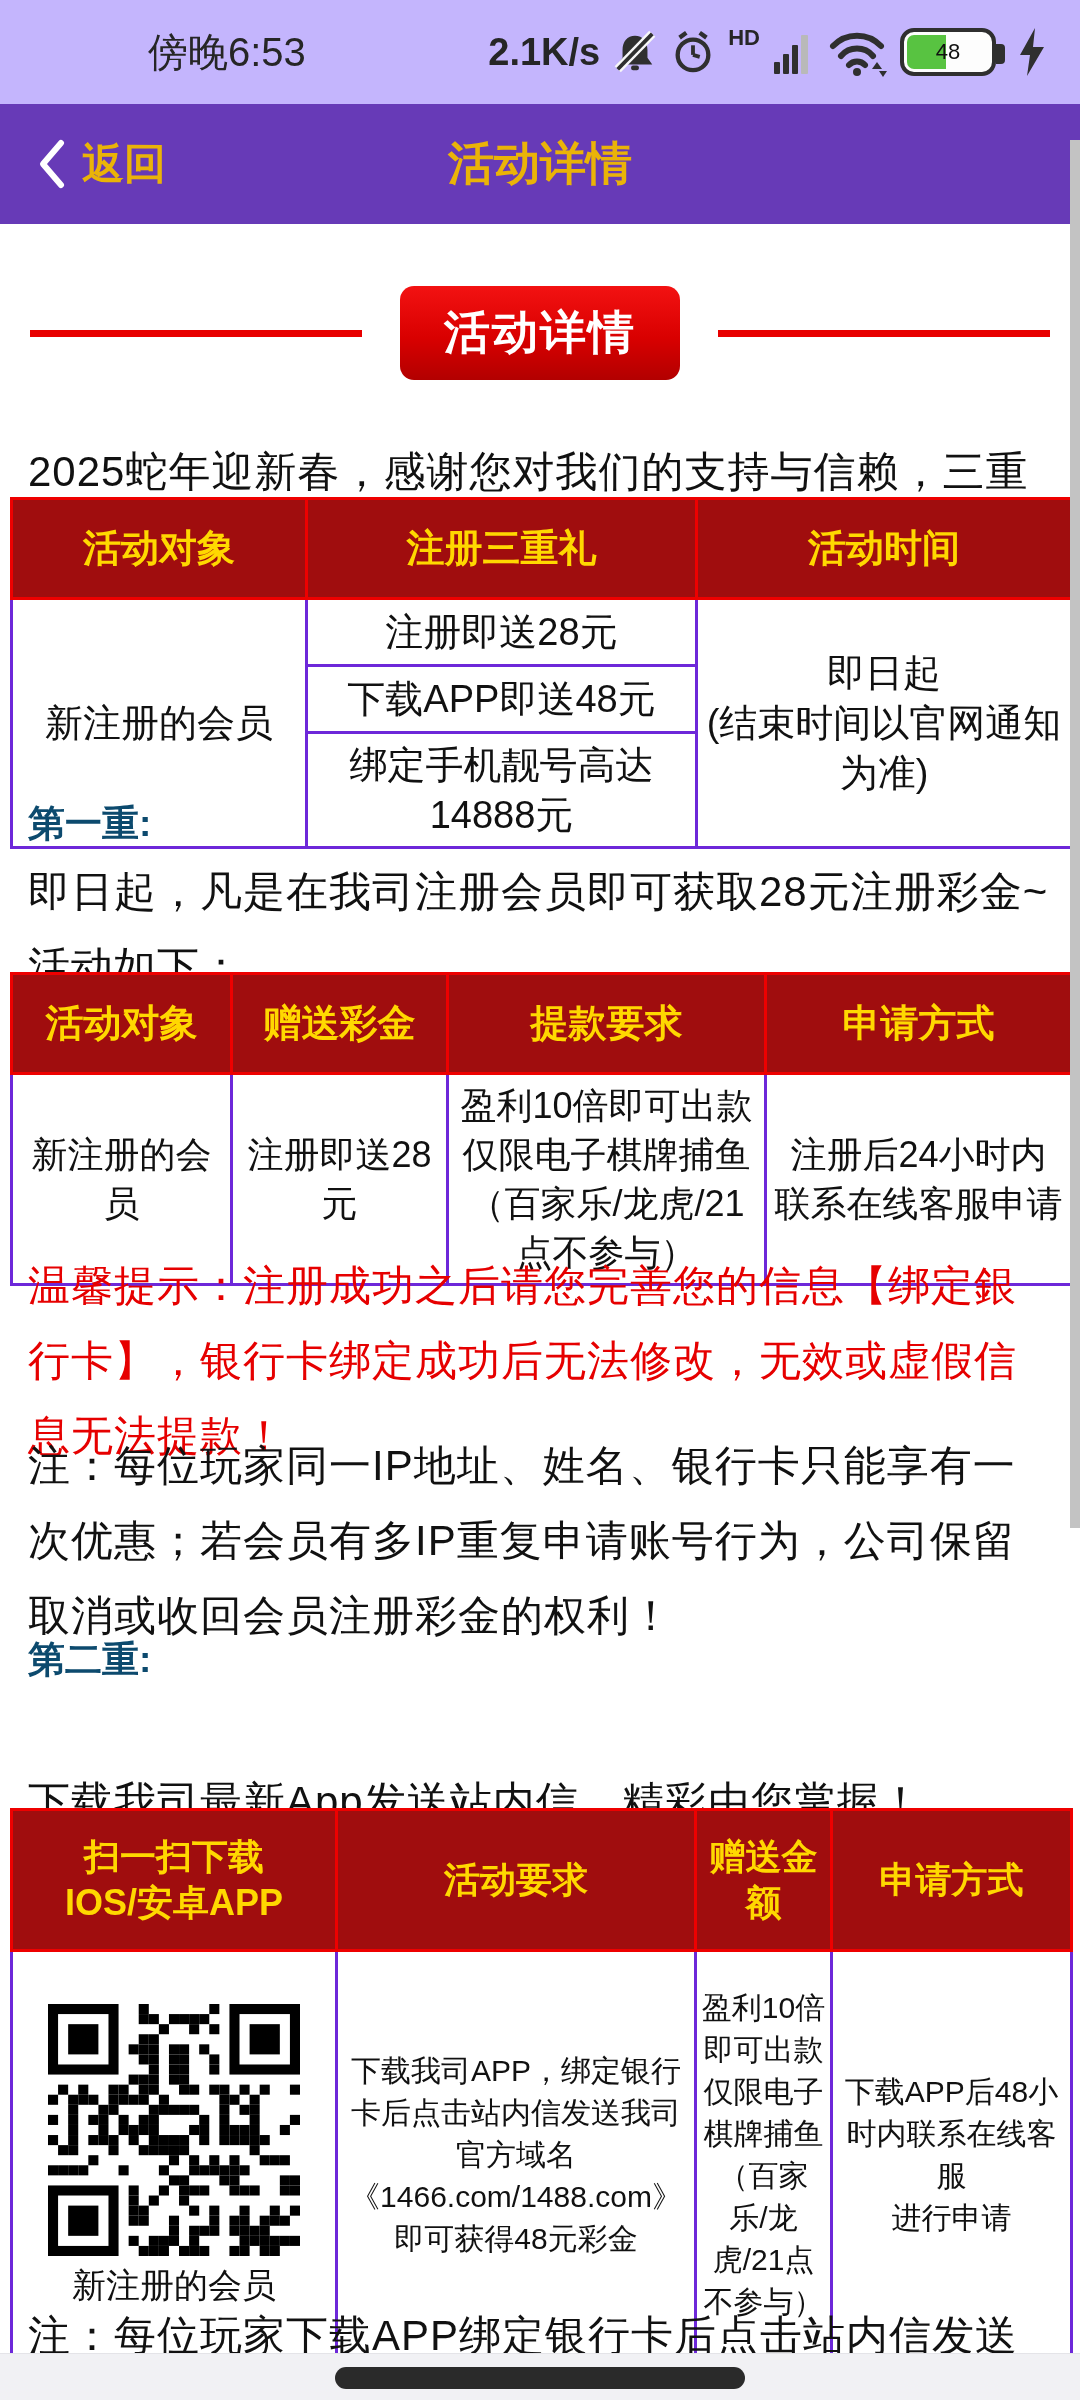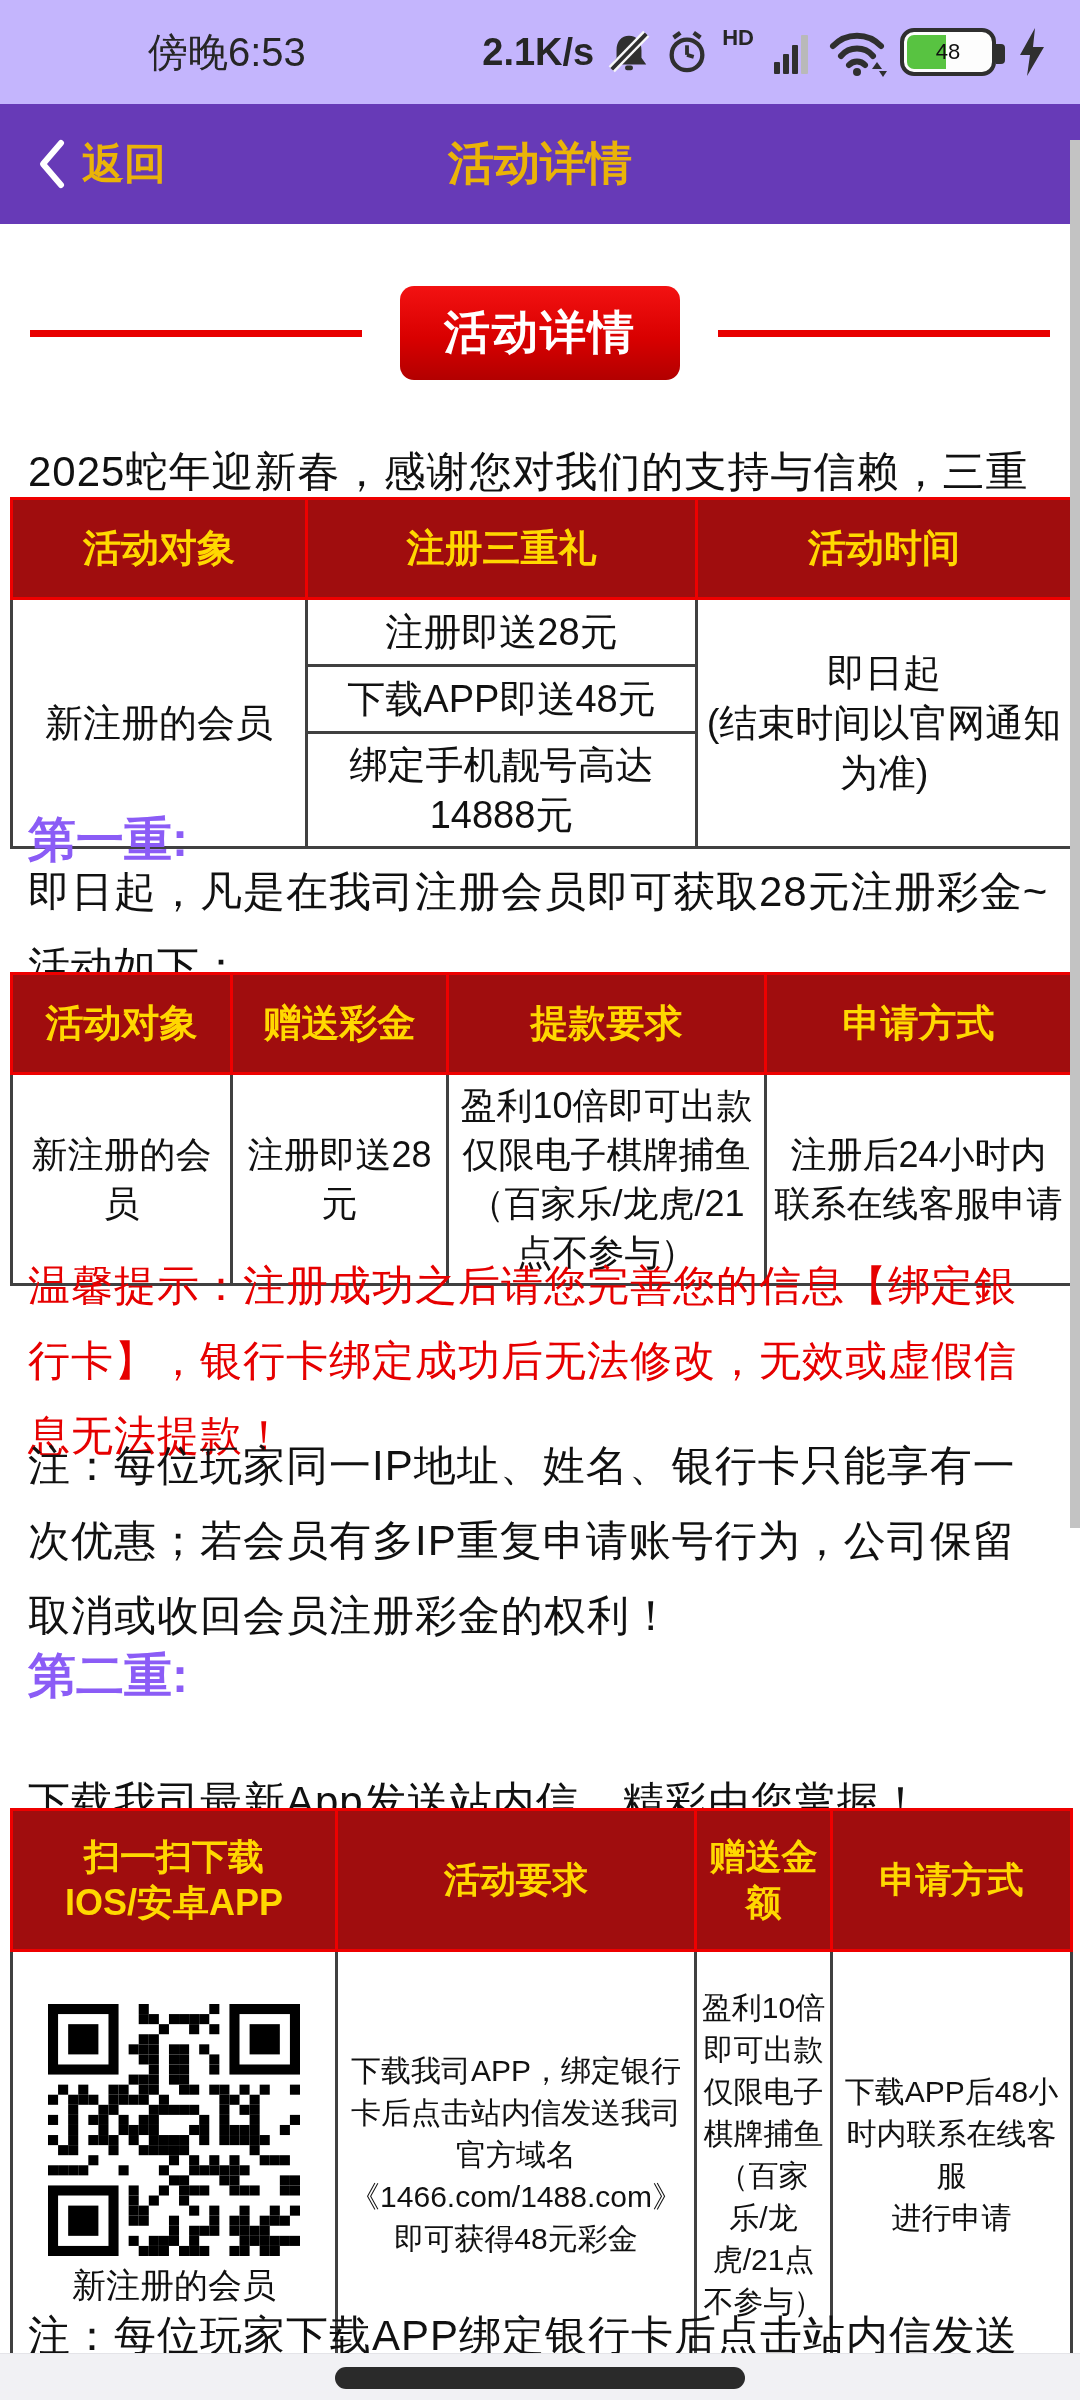--- a/index.html
+++ b/index.html
@@ -7,47 +7,47 @@
     width:1080px;height:2400px;overflow:hidden;position:relative;
     background:#ffffff;font-family:"Liberation Sans","DejaVu Sans",sans-serif;color:#111;
   }
   
   .status-bar{position:absolute;top:0;left:0;width:1080px;height:104px;background:#c4b5fd;
     display:flex;align-items:center;box-sizing:border-box;padding:0 34px 0 148px;
     font-size:40px;font-weight:500;color:#262626}
   .sb-right{margin-left:auto;display:flex;align-items:center;gap:12px}
   .sb-speed{font-size:38px;font-weight:600}
   .sb-ico{display:inline-flex;align-items:center;justify-content:center}
-  .sb-signal{display:flex;align-items:flex-start;gap:20px}
+  .sb-signal{display:flex;align-items:flex-start;gap:14px}
   .hd-label{font-size:22px;font-weight:700;line-height:20px}
   .battery{position:relative;width:96px;height:48px;border:4px solid #2f2f2f;border-radius:14px;
     box-sizing:border-box;background:#fdfdfd;margin-right:10px}
   .battery-fill{position:absolute;left:3px;top:3px;bottom:3px;width:44%;background:#58c341;border-radius:7px 0 0 7px}
   .battery-num{position:absolute;inset:0;display:flex;align-items:center;justify-content:center;
     font-size:22px;font-weight:400;color:#111}
   .battery-nub{position:absolute;right:-13px;top:12px;width:9px;height:20px;background:#2f2f2f;border-radius:0 4px 4px 0}
   
   .nav-bar{position:absolute;top:104px;left:0;width:1080px;height:120px;background:#673ab7;color:#eab308}
   .back-btn{position:absolute;left:36px;top:0;height:120px;display:flex;align-items:center;gap:16px;
     font-size:42px;font-weight:600;cursor:pointer}
   .nav-title{position:absolute;left:0;right:0;top:0;height:120px;display:flex;align-items:center;
     justify-content:center;font-size:46px;font-weight:700}
   
   .badge-row{position:absolute;top:280px;left:30px;width:1020px;height:106px;display:flex;align-items:center}
   .badge-line{flex:1;height:7px;background:#e80000}
   .title-badge{margin:0 38px;background:linear-gradient(180deg,#f31212 0%,#d90000 55%,#b20000 100%);
     color:#fff;font-size:46px;font-weight:700;padding:16px 44px;border-radius:14px;letter-spacing:2px}
   
   .para{position:absolute;left:28px;width:1024px;font-size:42px;line-height:75px;letter-spacing:1px;white-space:pre-line}
-  .sec-heading{position:absolute;left:28px;width:1024px;font-size:48px;font-weight:700;color:#8b5cf6}
+  .sec-heading{position:absolute;left:28px;width:1024px;font-size:37px;font-weight:700;color:#0c4a6e}
   .red-text{color:#e60000}
   
   table{border-collapse:collapse;table-layout:fixed;position:absolute;left:10px;width:1060px;text-align:center}
   th{background:#a00d0e;color:#ffd800;font-weight:700;border:3px solid #ee0000;white-space:pre-line;padding:23px 2px}
-  td{border:3px solid #404040;white-space:pre-line;padding:6px 4px;color:#111}
+  td{border:3px solid #6d28d9;white-space:pre-line;padding:6px 4px;color:#111}
   .t1 th{font-size:38px;height:50px}
   .t1 td{font-size:38px;line-height:50px}
   .t2 th{font-size:38px;height:50px}
   .t2 td{font-size:36px;line-height:49px}
   .t3 th{font-size:36px;line-height:46px}
   .t3 td{font-size:30px;line-height:42px;vertical-align:middle}
   .qr-cell{padding:10px 4px}
   .qr-box{display:flex;flex-direction:column;align-items:center;gap:8px}
   .qr-svg{width:252px;height:252px}
   .qr-caption{font-size:34px;color:#111}

